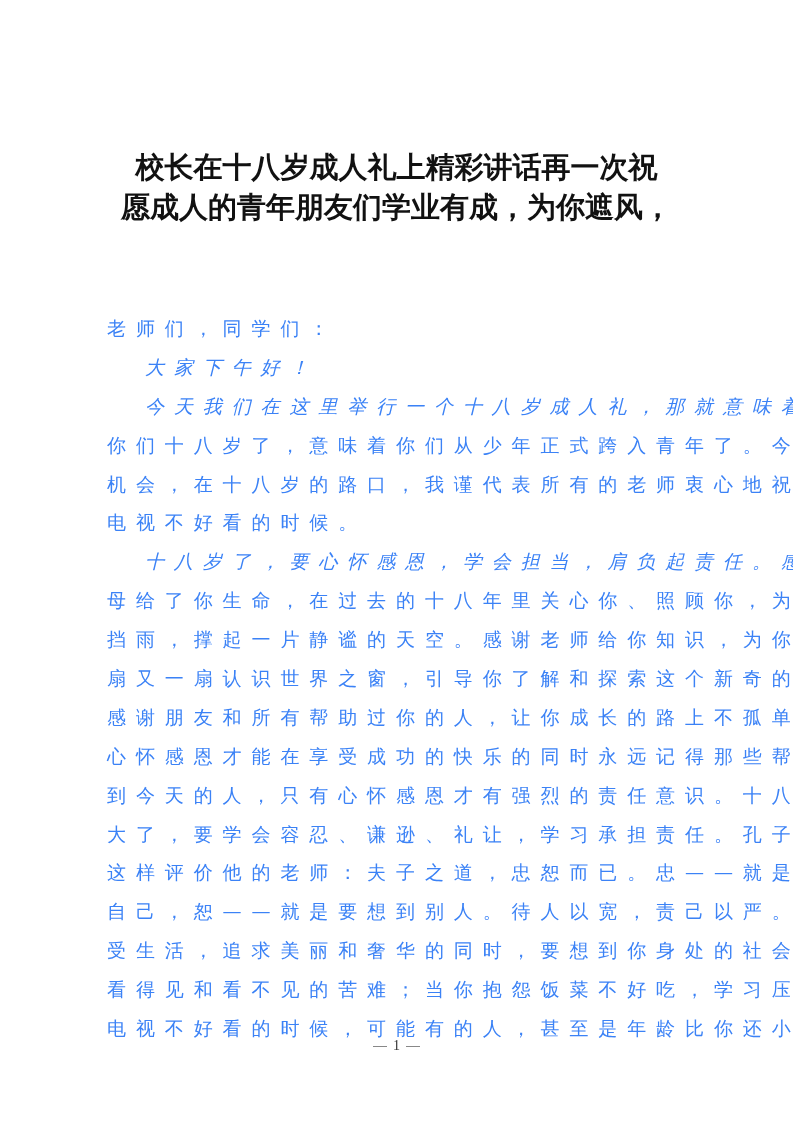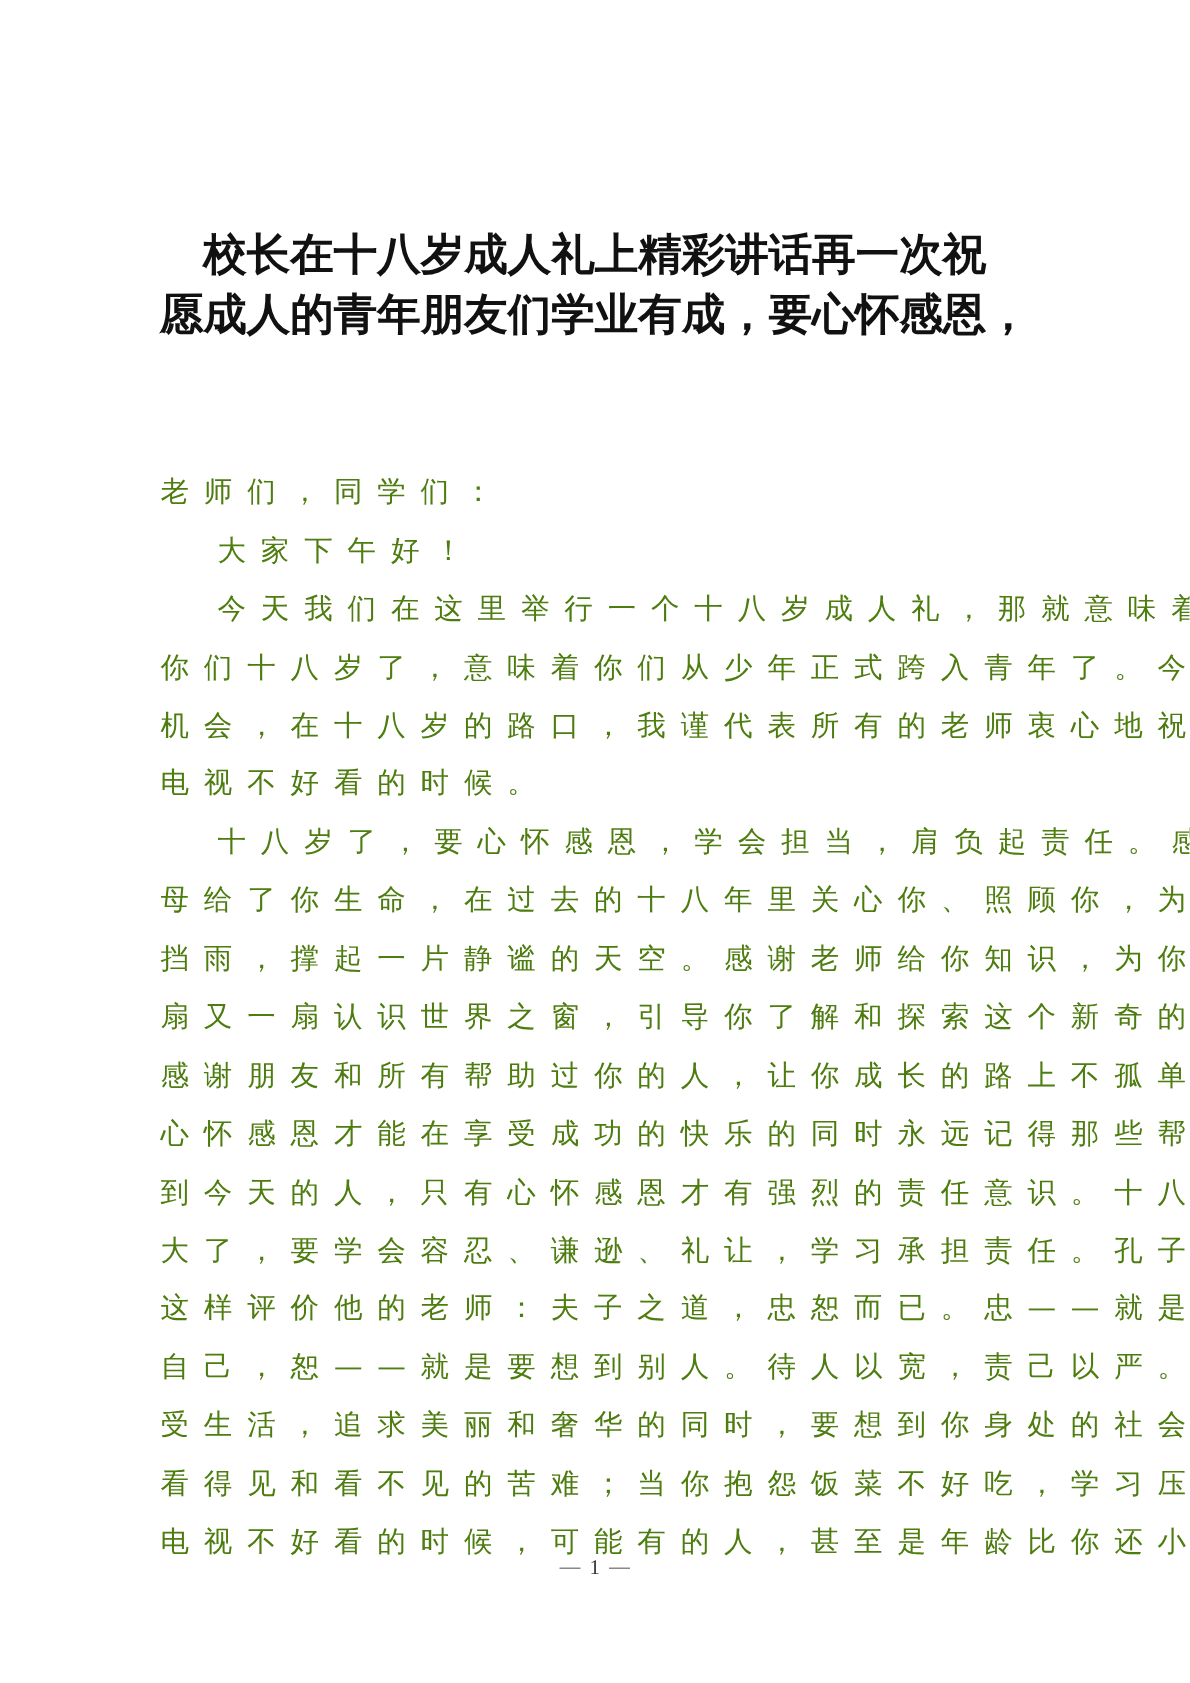--- a/index.html
+++ b/index.html
@@ -20,44 +20,44 @@
     left: 0; top: 0;
     width: 793px; height: 1122px;
     background: #fff;
   }
   .title {
     position: absolute;
     left: 100px;
     top: 150px;
     width: 593px;
     text-align: center;
-    font-family: Liberation Sans, sans-serif;
+    font-family: Liberation Mono, monospace;
     font-weight: bold;
     font-size: 29px;
     line-height: 40px;
     letter-spacing: 0px;
     color: #111;
     margin: 0;
   }
   .body {
     position: absolute;
     left: 107px;
     top: 309px;
     width: 584px;
   }
   .line {
     display: block;
     height: 38.9px;
     line-height: 38.9px;
     font-size: 19px;
     white-space: nowrap;
-    color: #4d7c0f;
+    color: #3b82f6;
     letter-spacing: 9.9px;
   }
-  .indent { padding-left: 38px; }
+  .indent { padding-left: 38px; font-style: italic; }
   .page-number {
     position: absolute;
     left: 0;
     width: 793px;
     top: 1038px;
     text-align: center;
     font-size: 14px;
     color: #333;
     font-family: "Liberation Serif", "DejaVu Serif", serif;
   }
@@ -69,21 +69,21 @@
     vertical-align: middle;
     margin: 0 6px;
   }
 </style>
 </head>
 <body>
 
 <div class="page">
   <h1 class="title">
     <span style="display:block">校长在十八岁成人礼上精彩讲话再一次祝</span>
-    <span style="display:block">愿成人的青年朋友们学业有成，要心怀感恩，</span>
+    <span style="display:block">愿成人的青年朋友们学业有成，为你遮风，</span>
   </h1>
 
   <div class="body">
     <span class="line">老师们，同学们：</span>
     <span class="line indent">大家下午好！</span>
     <span class="line indent">今天我们在这里举行一个十八岁成人礼，那就意味着今天</span>
     <span class="line">你们十八岁了，意味着你们从少年正式跨入青年了。今天借此</span>
     <span class="line">机会，在十八岁的路口，我谨代表所有的老师衷心地祝贺你们，</span>
     <span class="line">电视不好看的时候。</span>
     <span class="line indent">十八岁了，要心怀感恩，学会担当，肩负起责任。感谢父</span>

